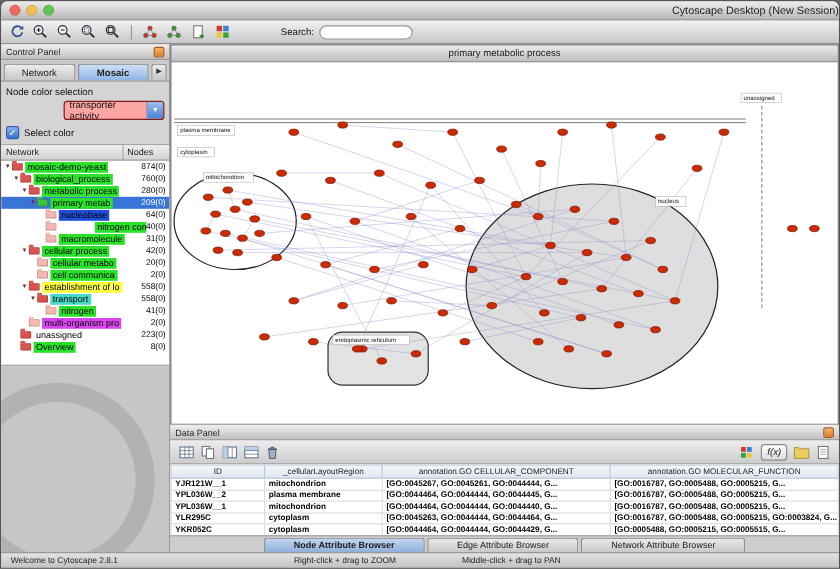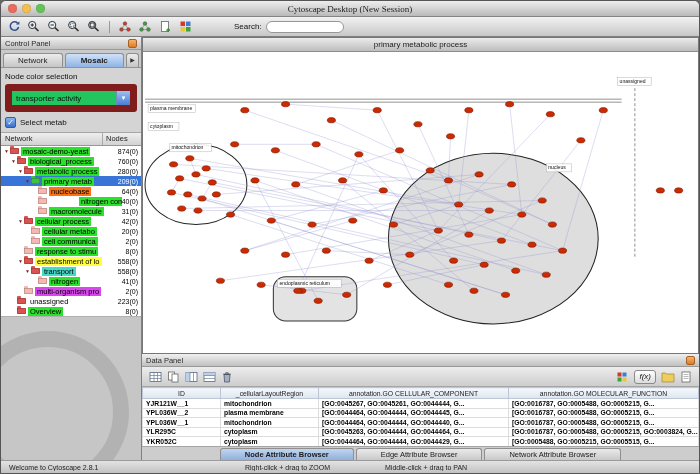--- a/index.html
+++ b/index.html
@@ -6,21 +6,21 @@
   body{width:700px;height:474px;overflow:hidden;background:#666;
        font-family:"Liberation Sans","DejaVu Sans",sans-serif;-webkit-font-smoothing:antialiased;}
   .window{width:700px;height:474px;display:flex;flex-direction:column;background:#c9c9c9;
           box-sizing:border-box;border:1px solid #555;border-radius:6px 6px 0 0;}
   
   .titlebar{height:15px;flex:none;background:linear-gradient(#eeeeee,#b9b9b9);
             border-bottom:1px solid #848484;position:relative;display:flex;align-items:center;border-radius:5px 5px 0 0;}
   .lights{display:flex;gap:5px;padding-left:7px;z-index:2;}
   .light{width:9px;height:9px;border-radius:50%;box-shadow:inset 0 0 1px rgba(0,0,0,.4);}
   .light.red{background:#ec6a5e;}.light.yellow{background:#f5bf4f;}.light.green{background:#61c454;}
-  .title{position:absolute;left:0;right:0;text-align:center;font-size:9px;color:#1d1d1d;font-family:Liberation Serif, serif;}
+  .title{position:absolute;left:0;right:0;text-align:right;font-size:9px;color:#1d1d1d;}
   
   .toolbar{height:19px;flex:none;background:linear-gradient(#f2f2f2,#c7c7c7);
            border-bottom:1px solid #7f7f7f;display:flex;align-items:center;padding:0 4px;}
   .iconrow{display:flex;align-items:center;gap:2px;}
   .tbicon{width:18px;height:15px;display:flex;align-items:center;justify-content:center;border-radius:2px;}
   .sep{width:1px;height:12px;background:#9a9a9a;margin:0 4px;}
   .search-label{font-size:8px;color:#111;margin-left:40px;}
   .search-input{width:66px;height:10px;font-size:8px;border:1px solid #979797;border-radius:7px;
                 background:#fff;margin-left:4px;padding:0 5px;outline:none;}
   
@@ -30,22 +30,22 @@
                   display:flex;align-items:center;justify-content:space-between;font-size:7.5px;color:#2a2a2a;padding:0 4px;}
   .float-icon{width:7px;height:7px;border-radius:2px;background:linear-gradient(#f9b46a,#d97c2a);border:1px solid #a8601e;}
   .cp-tabs{height:17px;flex:none;display:flex;align-items:flex-end;background:#cacaca;border-bottom:1px solid #949494;padding:0 2px;gap:2px;}
   .cp-tab{flex:1;height:13px;line-height:13px;text-align:center;font-size:8px;color:#222;
           border:1px solid #8f8f8f;border-bottom:none;border-radius:3px 3px 0 0;background:linear-gradient(#ececec,#c6c6c6);overflow:hidden;}
   .cp-tab.active{background:linear-gradient(#cfe1f8,#8fb4e4);font-weight:bold;}
   .tab-arrow{width:11px;height:13px;line-height:13px;text-align:center;font-size:6px;color:#333;
              border:1px solid #8f8f8f;border-bottom:none;border-radius:3px 3px 0 0;background:linear-gradient(#ececec,#c6c6c6);}
   .cp-controls{flex:none;padding:3px 4px 4px;border-bottom:1px solid #a6a6a6;}
   .cp-label{font-size:8px;color:#111;margin:1px 0 3px;}
-  .dropdown{height:14px;background:#22c55e;border:7px solid #7f1d1d;border-radius:3px;display:flex;align-items:center;
-            justify-content:space-between;font-size:8px;color:#111;padding-left:4px;overflow:hidden;}
+  .dropdown{height:14px;background:#fca5a5;border:1px solid #7f1d1d;border-radius:3px;display:flex;align-items:center;
+            justify-content:space-between;font-size:8px;color:#111;padding-left:4px;overflow:hidden;margin-left:48px;}
   .dropdown-btn{width:13px;height:14px;flex:none;background:linear-gradient(#9cc0f2,#4a7fd4);color:#fff;
                 font-size:6px;display:flex;align-items:center;justify-content:center;border-left:1px solid #6f8fbf;}
   .checkbox-row{display:flex;align-items:center;gap:4px;margin-top:5px;}
   .checkbox{width:9px;height:9px;flex:none;background:linear-gradient(#8ab4ef,#3a6fd0);border:1px solid #2f5da8;
             border-radius:2px;color:#fff;font-size:8px;line-height:9px;text-align:center;}
   .cb-label{font-size:8px;color:#111;}
   .tree-header{height:12px;flex:none;display:flex;background:linear-gradient(#efefef,#d2d2d2);
                border-bottom:1px solid #979797;font-size:7.5px;color:#222;}
   .tree-header .col1{flex:1;padding:1px 4px;border-right:1px solid #aaa;}
   .tree-header .col2{width:32px;padding:1px 3px;}
@@ -200,21 +200,21 @@
           <span class="tab-arrow">▶</span>
         </div>
       <div class="cp-controls">
         <div class="cp-label">Node color selection</div>
         <div class="dropdown">
           <span>transporter activity</span>
           <span class="dropdown-btn">▼</span>
         </div>
         <div class="checkbox-row">
           <span class="checkbox" id="select-nodes-cb">✓</span>
-          <span class="cb-label">Select metab</span>
+          <span class="cb-label">Select color</span>
         </div>
       </div>
       <div class="tree-header">
         <span class="col1">Network</span>
         <span class="col2">Nodes</span>
       </div>
       <div class="tree" id="tree">
           <div class="tree-row">
             <span style="flex: 0 0 auto; width: 0px;"></span>
             <span class="expander">▼</span>
@@ -240,21 +240,21 @@
             <span style="flex: 0 0 auto; width: 21px;"></span>
             <span class="expander">▼</span>
             <span class="folder" style="background: rgb(63, 193, 63);"></span>
             <span class="tree-label" style="background: rgb(42, 226, 42);">primary metab</span>
             <span class="tree-count">209(0)</span>
           </div>
           <div class="tree-row">
             <span style="flex: 0 0 auto; width: 28px;"></span>
             <span class="expander"></span>
             <span class="folder" style="background: rgb(244, 184, 176);"></span>
-            <span class="tree-label" style="background: #f97316;">nucleobase</span>
+            <span class="tree-label" style="background: #1d4ed8;">nucleobase</span>
             <span class="tree-count">64(0)</span>
           </div>
           <div class="tree-row">
             <span style="flex: 0 0 auto; width: 28px;"></span>
             <span class="expander"></span>
             <span class="folder" style="background: rgb(244, 184, 176);"></span>
             <span class="tree-label" style="background: rgb(42, 226, 42); margin-left: 30px;">nitrogen compo</span>
             <span class="tree-count">40(0)</span>
           </div>
           <div class="tree-row">
@@ -277,27 +277,20 @@
             <span class="folder" style="background: rgb(244, 184, 176);"></span>
             <span class="tree-label" style="background: rgb(42, 226, 42);">cellular metabo</span>
             <span class="tree-count">20(0)</span>
           </div>
           <div class="tree-row">
             <span style="flex: 0 0 auto; width: 21px;"></span>
             <span class="expander"></span>
             <span class="folder" style="background: rgb(244, 184, 176);"></span>
             <span class="tree-label" style="background: rgb(42, 226, 42);">cell communica</span>
             <span class="tree-count">2(0)</span>
-          </div>
-          <div class="tree-row">
-            <span style="flex: 0 0 auto; width: 14px;"></span>
-            <span class="expander"></span>
-            <span class="folder" style="background: rgb(244, 184, 176);"></span>
-            <span class="tree-label" style="background: rgb(42, 226, 42);">response to stimu</span>
-            <span class="tree-count">8(0)</span>
           </div>
           <div class="tree-row">
             <span style="flex: 0 0 auto; width: 14px;"></span>
             <span class="expander">▼</span>
             <span class="folder" style="background: rgb(217, 83, 79);"></span>
             <span class="tree-label" style="background: rgb(255, 255, 60);">establishment of lo</span>
             <span class="tree-count">558(0)</span>
           </div>
           <div class="tree-row">
             <span style="flex: 0 0 auto; width: 21px;"></span>

